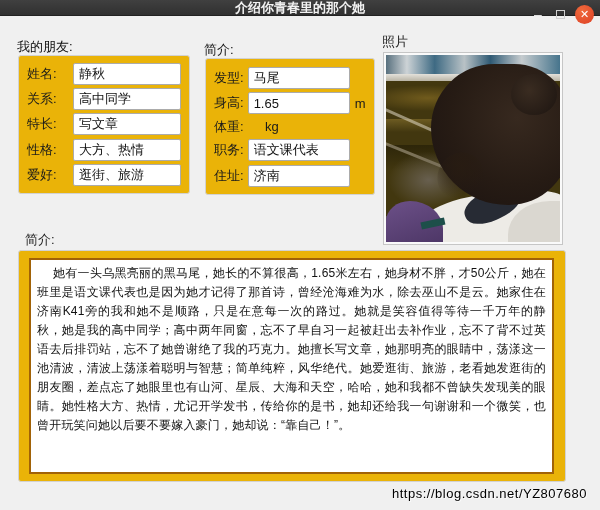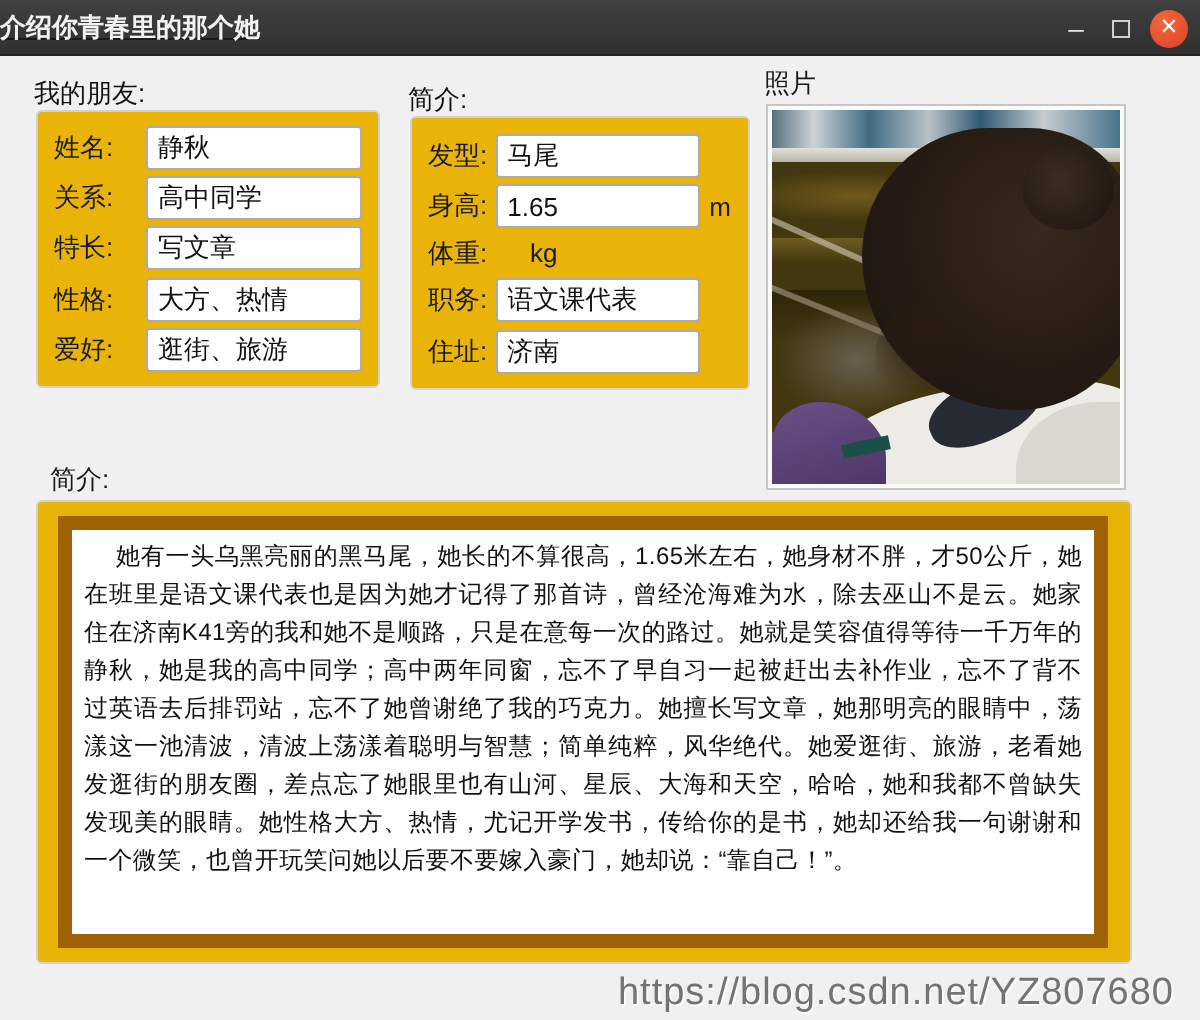--- a/index.html
+++ b/index.html
@@ -4,24 +4,24 @@
 <style>
   html,body { margin:0; padding:0; background:#555; }
   * { box-sizing:border-box; }
   .window {
     position:relative; width:600px; height:510px; overflow:hidden;
     background:#f0f0f0; font-family:"Liberation Sans","DejaVu Sans",sans-serif;
     color:#1a1a1a; font-size:13px;
   }
   
   .titlebar {
-    position:absolute; top:0; left:0; right:0; height:28px;
+    position:absolute; top:0; left:0; right:0; height:16px;
     background:linear-gradient(#404040,#303030);
     border-bottom:1px solid #222;
-    display:flex; align-items:center; text-decoration:underline;
+    display:flex; align-items:center; justify-content:center;
   }
   .titlebar .title { color:#f2f2f2; font-weight:bold; font-size:13px; }
   .tb-controls { position:absolute; right:6px; top:0; height:28px; display:flex; align-items:center; gap:10px; }
   .tb-min { width:16px; text-align:center; color:#dcdcdc; font-size:14px; line-height:10px; cursor:default; }
   .tb-max { width:9px; height:9px; border:1px solid #d0d0d0; cursor:default; }
   .tb-close {
     width:19px; height:19px; border-radius:50%;
     background:radial-gradient(circle at 35% 30%, #f06a3c, #dd4025);
     color:#fff; font-size:11px; line-height:19px; text-align:center; cursor:default;
   }
@@ -72,29 +72,29 @@
   .ph-shirt { left:16%; top:74%; width:92%; height:34%; background:#edebe6; border-radius:50% 34% 0 0; transform:rotate(-6deg); }
   .ph-collar { left:44%; top:72%; width:34%; height:16%; background:#272b34; border-radius:46%; transform:rotate(-24deg); }
   .ph-shoulder2 { left:70%; top:78%; width:40%; height:30%; background:#dad7d0; border-radius:60% 20% 0 0; }
   .ph-bag { left:0%; top:78%; width:33%; height:26%; background:linear-gradient(160deg,#6c5088,#4a3463); border-radius:42% 58% 8% 8%; }
   .ph-bagstrap { left:20%; top:88%; width:14%; height:4%; background:#1d4f4a; transform:rotate(-12deg); }
   
   .summary-label { position:absolute; left:25px; top:231px; }
   .summary-box { left:18px; top:250px; width:548px; height:232px; }
   .summary-edit {
     position:absolute; left:10px; top:7px; right:11px; bottom:7px;
-    background:#fff; border:7px solid #a16207; overflow:hidden;
+    background:#fff; border:2px solid #a16207; overflow:hidden;
   }
   .summary-text {
     padding:4px 6px; font-size:12px; line-height:19px; color:#111;
     text-indent:16px; letter-spacing:0.2px; text-align:justify;
   }
   
   .watermark {
-    position:absolute; right:13px; top:486px; font-size:19px; color:#737373;
+    position:absolute; right:13px; top:486px; font-size:13px; color:#000000;
     text-shadow:1px 1px 0 #fafafa; letter-spacing:0.5px;
   }
 </style>
 </head>
 <body>
 
 <div class="window">
 
   <div class="titlebar">
     <span class="title">介绍你青春里的那个她</span>

